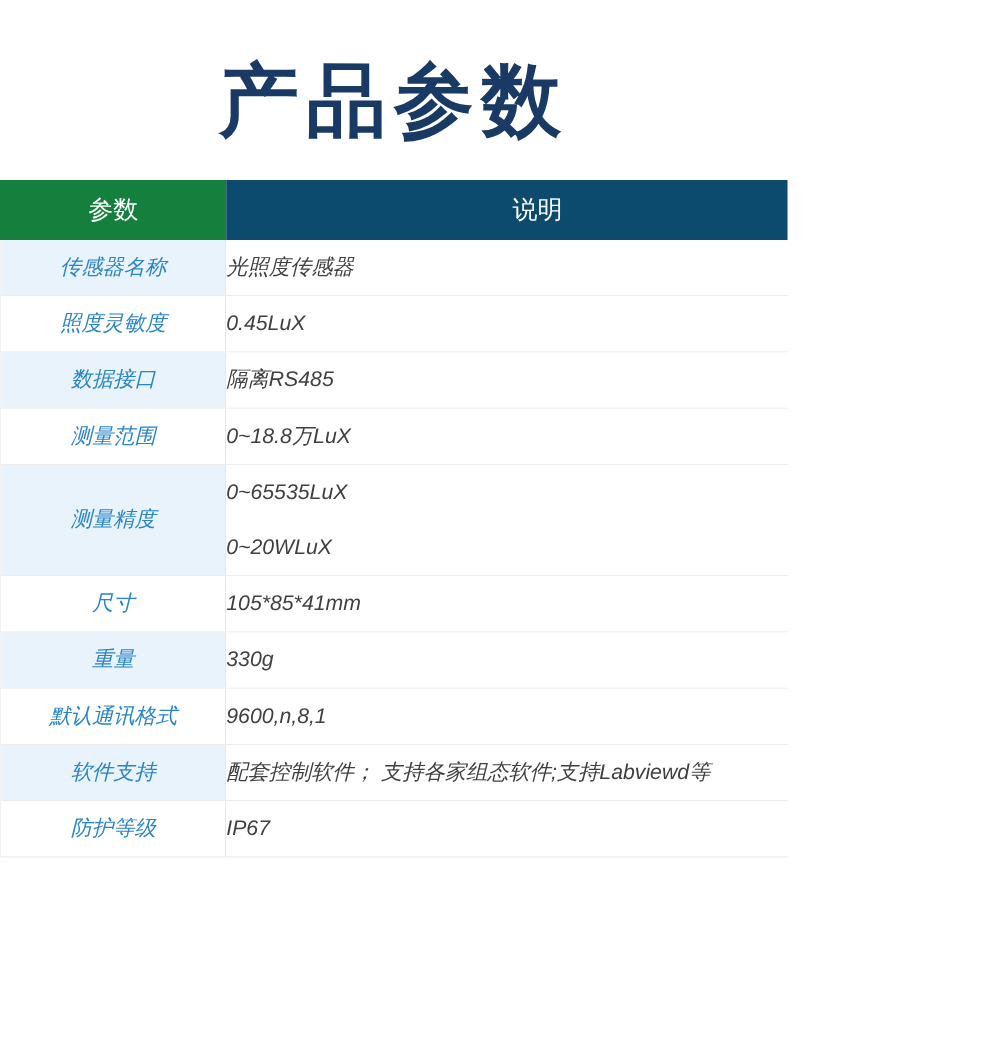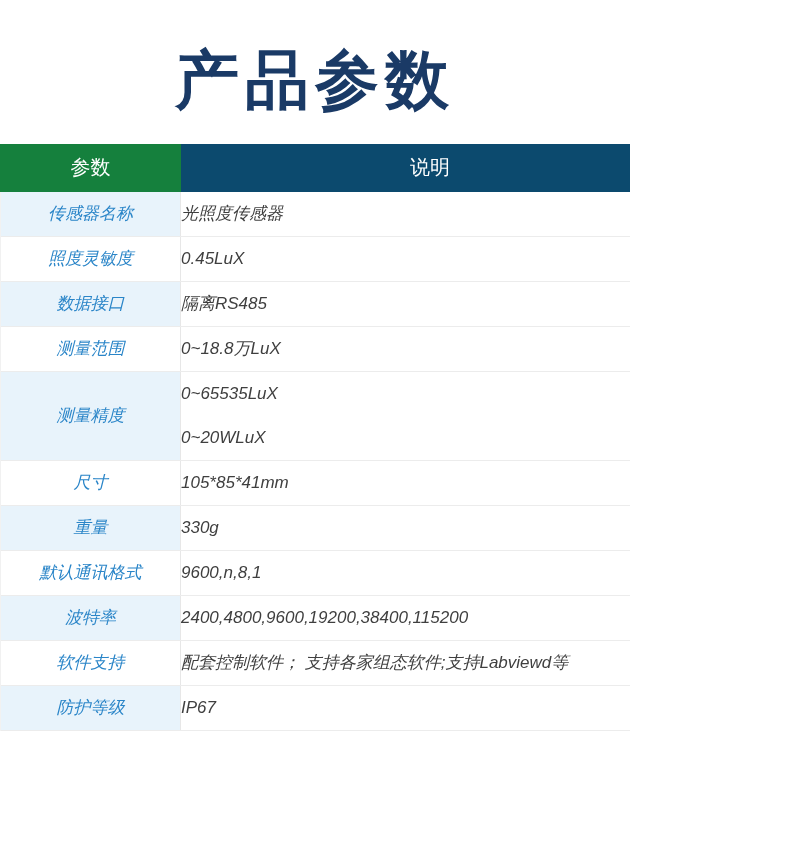--- a/index.html
+++ b/index.html
@@ -139,26 +139,20 @@
         </div>
       </div>
 
       <div class="table-row">
         <div class="param-cell">默认通讯格式</div>
         <div class="value-cell">
           <span class="value-line">9600,n,8,1</span>
         </div>
       </div>
 
-      <div class="table-row">
-        <div class="param-cell">波特率</div>
-        <div class="value-cell">
-          <span class="value-line">2400,4800,9600,19200,38400,115200</span>
-        </div>
-      </div>
 
       <div class="table-row">
         <div class="param-cell">软件支持</div>
         <div class="value-cell">
           <span class="value-line">配套控制软件； 支持各家组态软件;支持Labviewd等</span>
         </div>
       </div>
 
       <div class="table-row">
         <div class="param-cell">防护等级</div>

